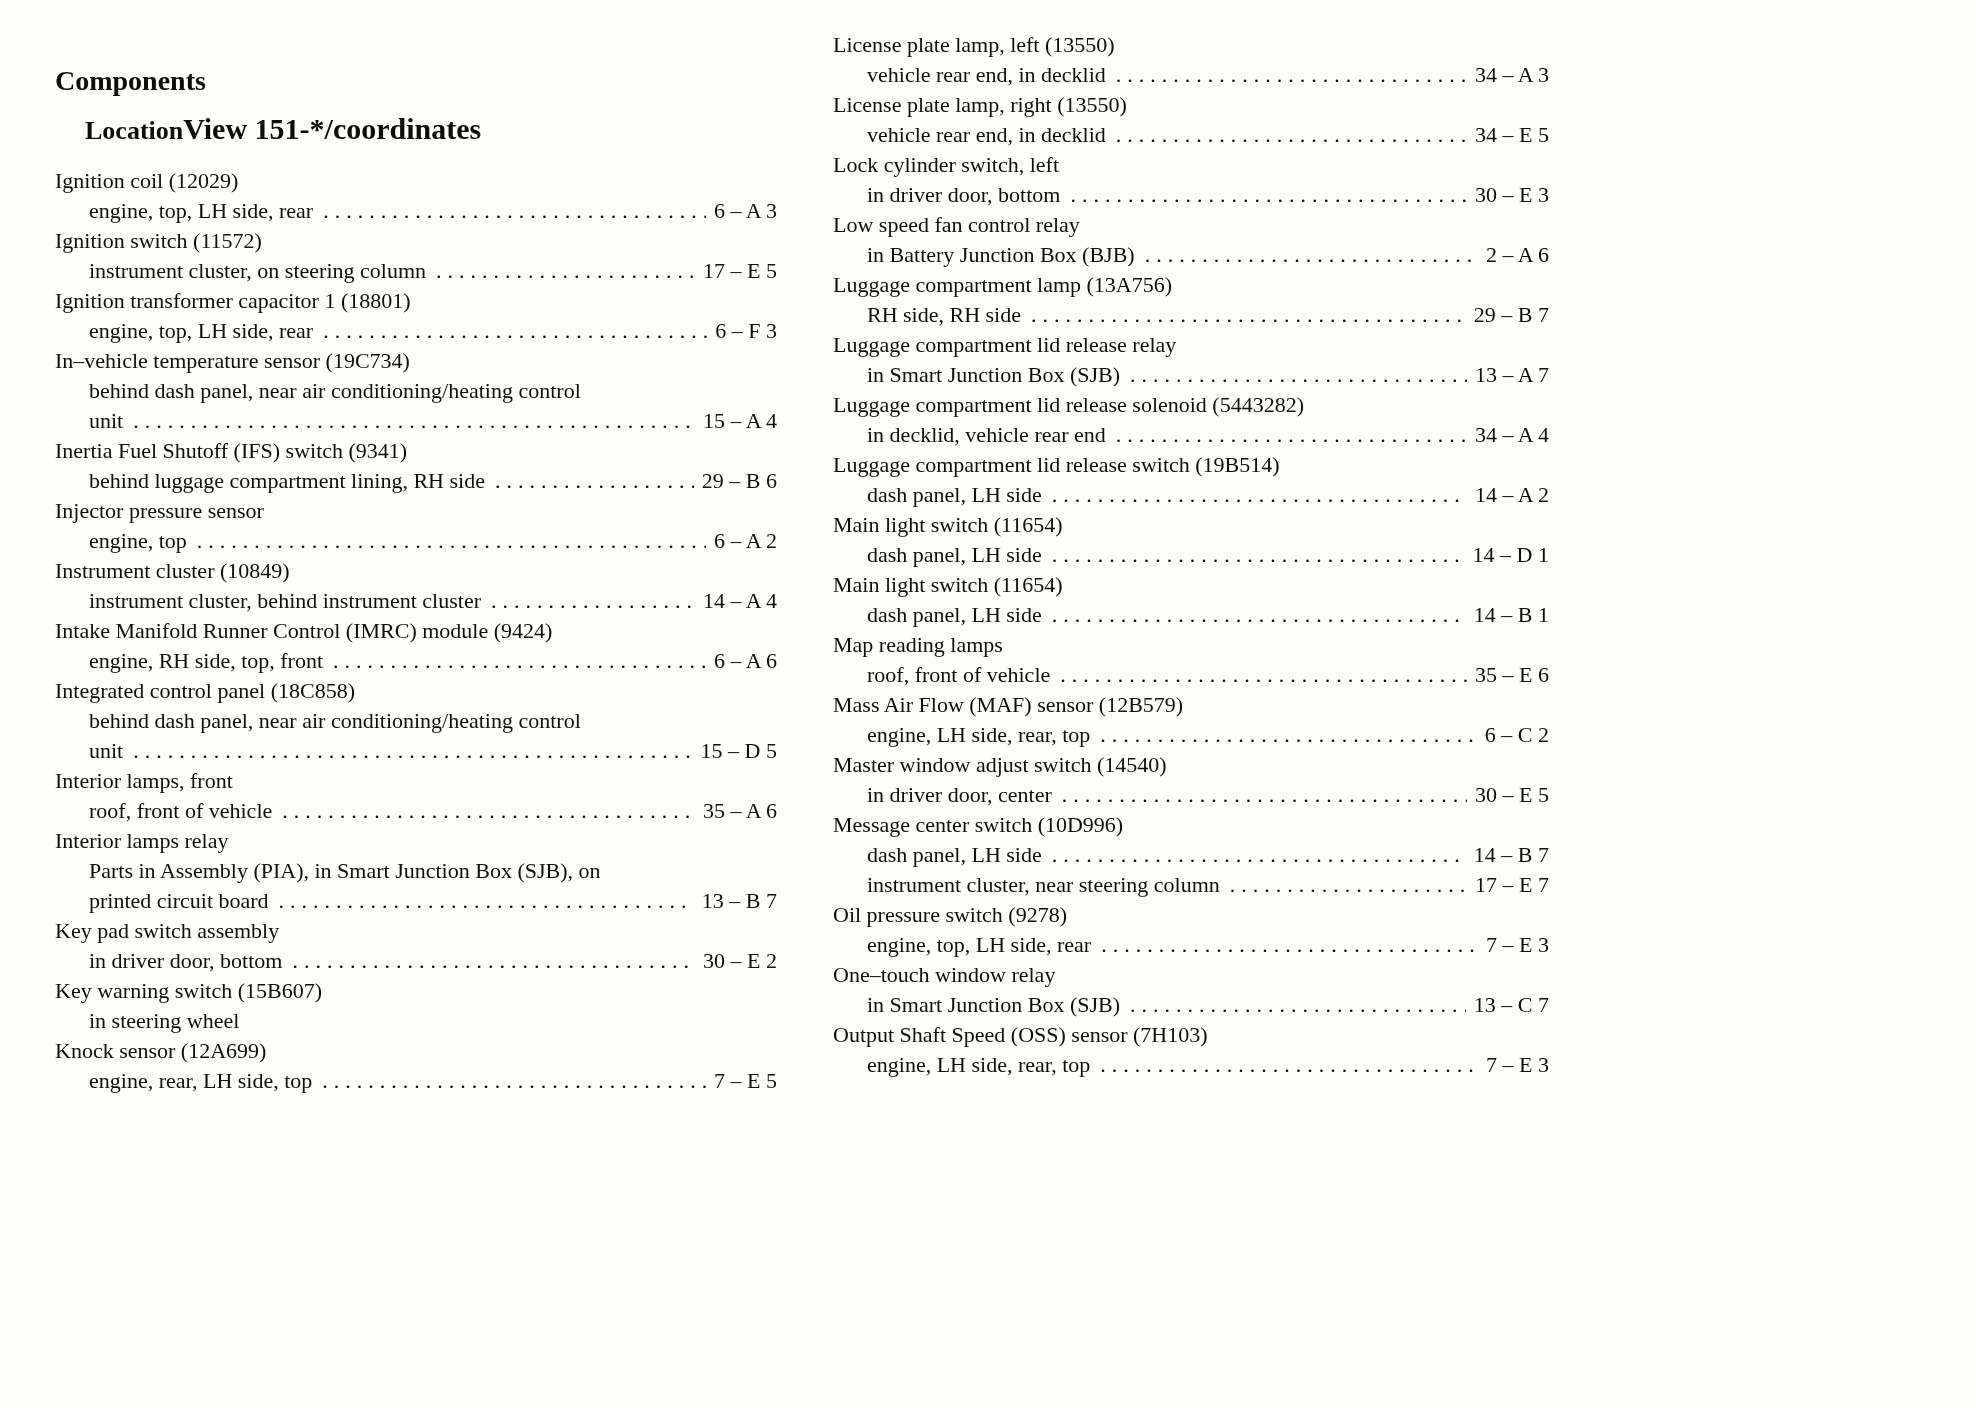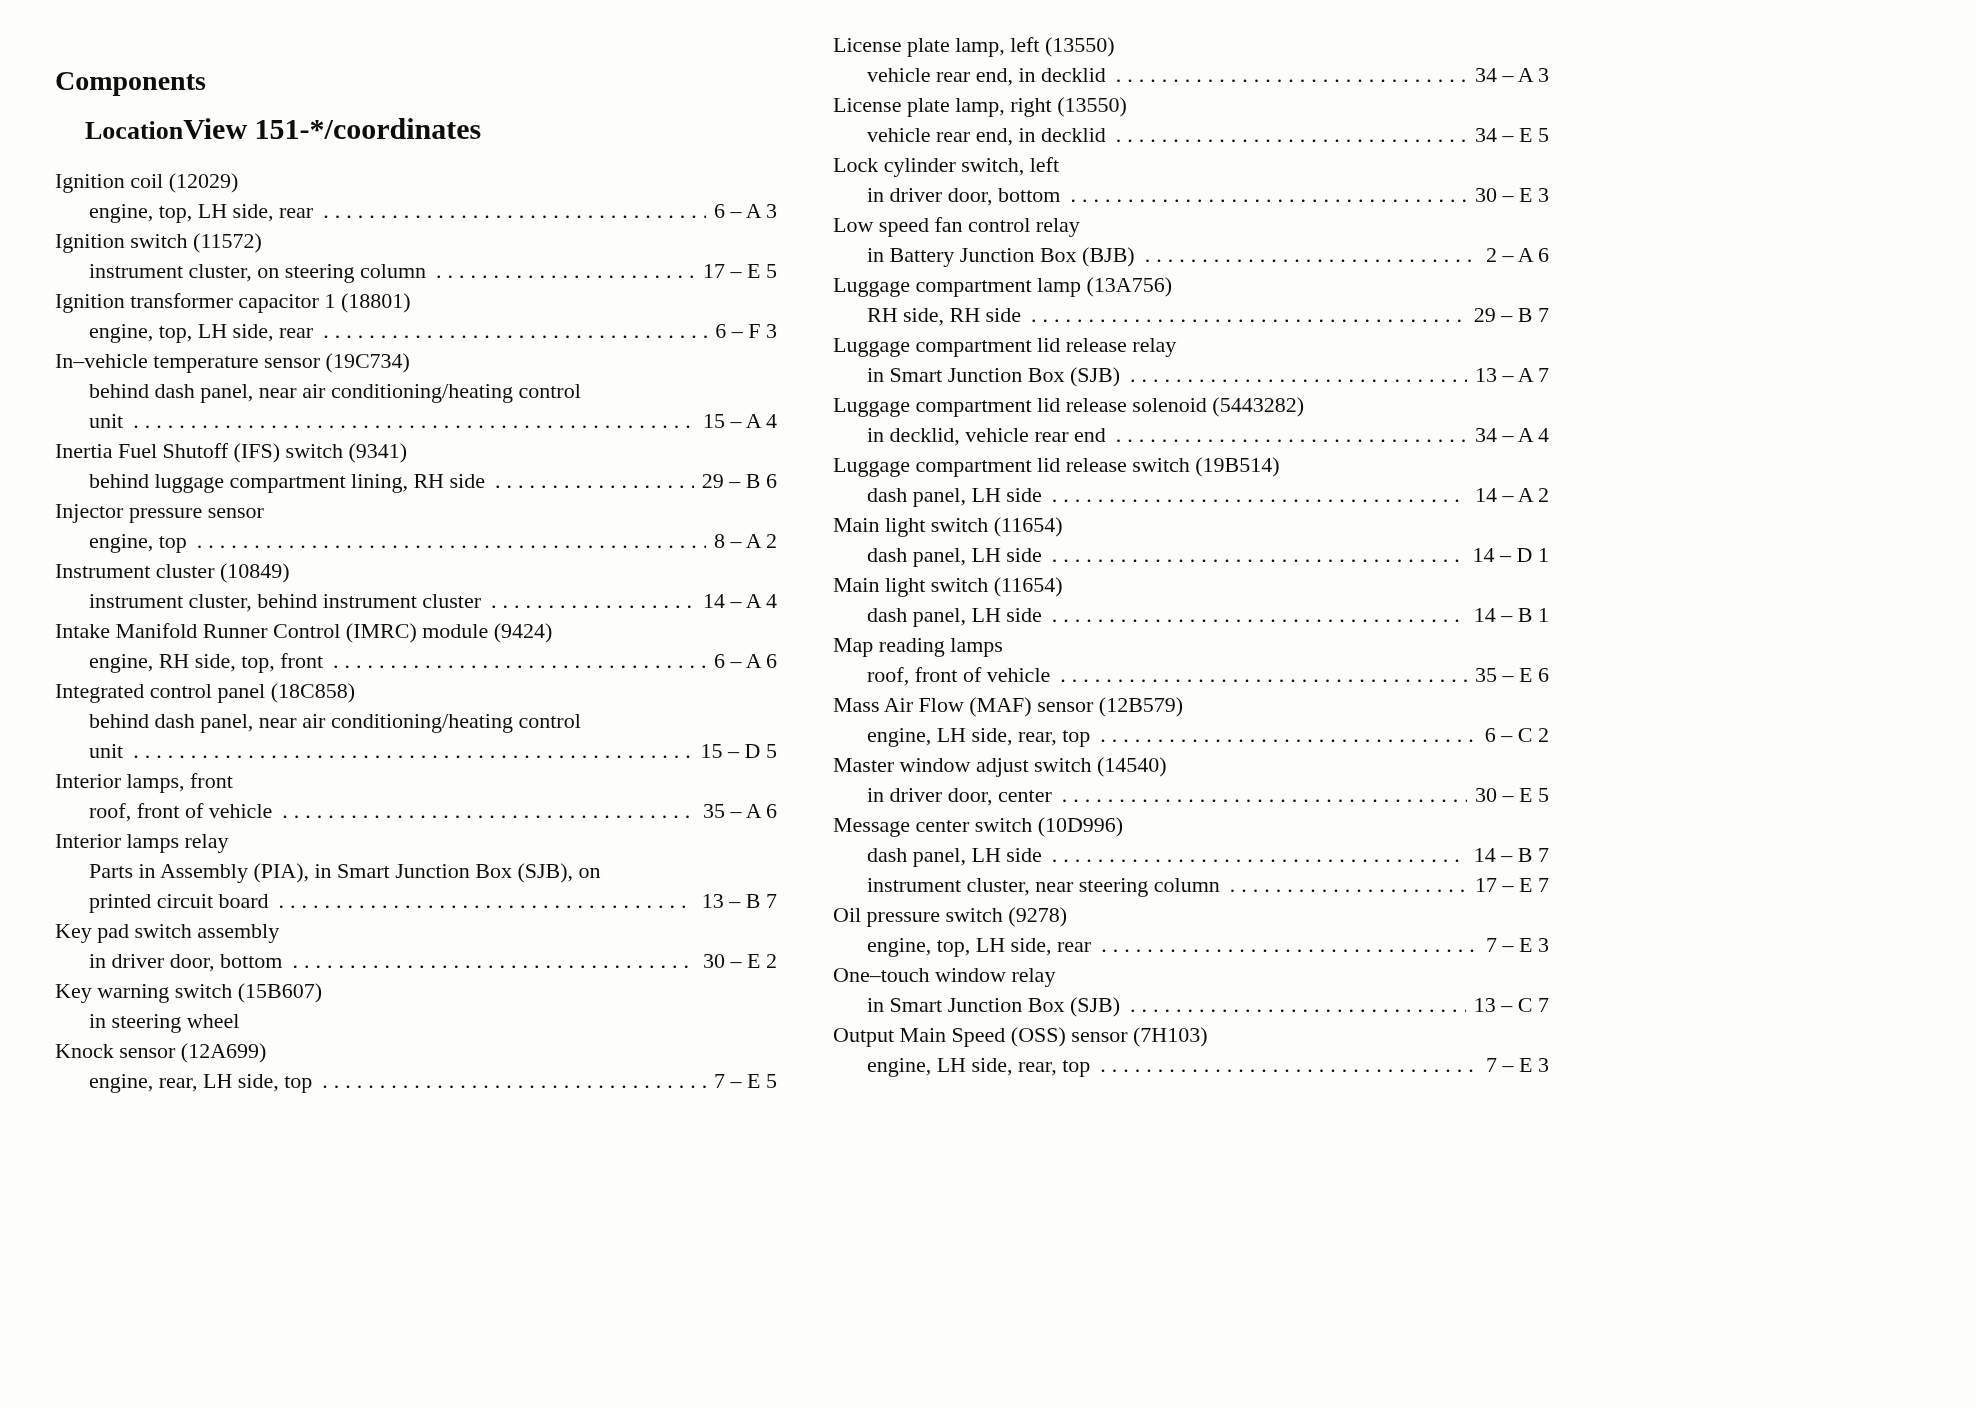--- a/index.html
+++ b/index.html
@@ -138,21 +138,21 @@
             <span class="loc">behind luggage compartment lining, RH side</span>
             <span class="leader"></span>
             <span class="coord">29 – B 6</span>
           </div>
         </div>
         <div class="entry">
           <div class="name">Injector pressure sensor</div>
           <div class="line">
             <span class="loc">engine, top</span>
             <span class="leader"></span>
-            <span class="coord">8 – A 2</span>
+            <span class="coord">6 – A 2</span>
           </div>
         </div>
         <div class="entry">
           <div class="name">Instrument cluster (10849)</div>
           <div class="line">
             <span class="loc">instrument cluster, behind instrument cluster</span>
             <span class="leader"></span>
             <span class="coord">14 – A 4</span>
           </div>
         </div>
@@ -349,21 +349,21 @@
         </div>
         <div class="entry">
           <div class="name">One–touch window relay</div>
           <div class="line">
             <span class="loc">in Smart Junction Box (SJB)</span>
             <span class="leader"></span>
             <span class="coord">13 – C 7</span>
           </div>
         </div>
         <div class="entry">
-          <div class="name">Output Main Speed (OSS) sensor (7H103)</div>
+          <div class="name">Output Shaft Speed (OSS) sensor (7H103)</div>
           <div class="line">
             <span class="loc">engine, LH side, rear, top</span>
             <span class="leader"></span>
             <span class="coord">7 – E 3</span>
           </div>
         </div>
       </div>
   </div>
 </div>
 

